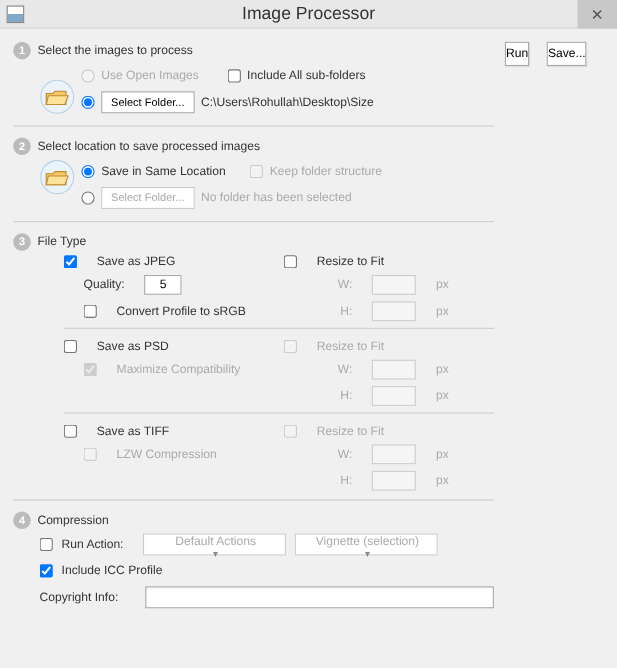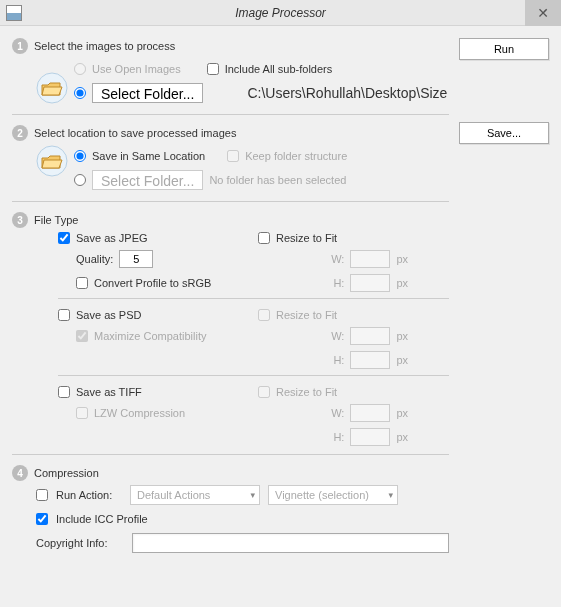--- a/index.html
+++ b/index.html
@@ -14,21 +14,21 @@
   }
   .titlebar {
     height: 26px;
     background: #e8e8e8;
     display: flex;
     align-items: center;
     justify-content: center;
     position: relative;
     border-bottom: 1px solid #d4d4d4;
   }
-  .titlebar .title { font-size: 12px; color: #333; font-style: italic; }
+  .titlebar .title { font-size: 16px; color: #333; }
   .titlebar .doc-icon {
     position: absolute;
     left: 6px;
     top: 5px;
     width: 16px;
     height: 16px;
     border: 1px solid #888;
     background: linear-gradient(to bottom, #fff 0 50%, #7fa8c9 50% 100%);
   }
   .titlebar .close-btn {
@@ -44,21 +44,21 @@
     justify-content: center;
     font-size: 14px;
     cursor: pointer;
   }
   .content {
     display: flex;
     padding: 12px 12px 8px 12px;
     gap: 10px;
   }
   .main { flex: 1; }
-  .side { width: 90px; display: flex; flex-direction: column; gap: 8px; }
+  .side { width: 90px; display: flex; flex-direction: row; gap: 8px; }
   .side button {
     height: 22px;
     background: #fff;
     border: 1px solid #aaa;
     box-shadow: 1px 1px 0 rgba(0,0,0,0.08);
     font-size: 11px;
     cursor: pointer;
   }
   .section { margin-bottom: 8px; }
   .section-header { display: flex; align-items: center; gap: 6px; margin-bottom: 4px; }
@@ -77,48 +77,48 @@
   }
   .folder-icon svg { width: 32px; height: 32px; }
   input[type="checkbox"], input[type="radio"] {
     margin: 0;
     width: 12px; height: 12px;
   }
   .lbl { color: #333; }
   .lbl.disabled { color: #aaa; }
   .btn-small {
     background: #fff; border: 1px solid #aaa;
-    padding: 2px 8px; font-size: 14px; cursor: pointer;
+    padding: 2px 8px; font-size: 10px; cursor: pointer;
     height: 20px;
   }
   .btn-small:disabled { color: #aaa; border-color: #ccc; }
-  .path-text { color: #333; font-size: 14px; margin-left: 38px; }
+  .path-text { color: #333; font-size: 11px; }
   .two-col {
     display: grid;
     grid-template-columns: 180px 150px;
     column-gap: 20px;
     row-gap: 6px;
     padding-left: 46px;
     align-items: center;
   }
   .qinput {
     width: 34px; height: 18px; border: 1px solid #aaa; background: #fff;
     font-size: 11px; text-align: center;
   }
   .dim-input {
     width: 40px; height: 18px; border: 1px solid #ccc; background: #f5f5f5;
   }
-  .cell { display: flex; align-items: center; gap: 6px; }
+  .cell { display: flex; align-items: center; gap: 18px; }
   .cell.right { justify-content: flex-end; }
   .sub { padding-left: 18px; }
   .pref-row { display: flex; align-items: center; gap: 8px; margin-bottom: 8px; }
   .select {
     height: 20px; background: #fff; border: 1px solid #ccc;
     display: flex; align-items: center; justify-content: space-between;
-    padding: 0 4px 0 6px; font-size: 11px; color: #aaa;
+    padding: 0 4px 0 6px; font-size: 11px; color: #aaa; flex-direction: column;
   }
   .select .chev { font-size: 9px; color: #888; }
   .text-input {
     flex: 1;
     height: 20px;
     border: 1px solid #aaa;
     background: #fff;
     padding: 0 4px;
     box-shadow: inset 1px 1px 2px rgba(0,0,0,0.05);
   }

